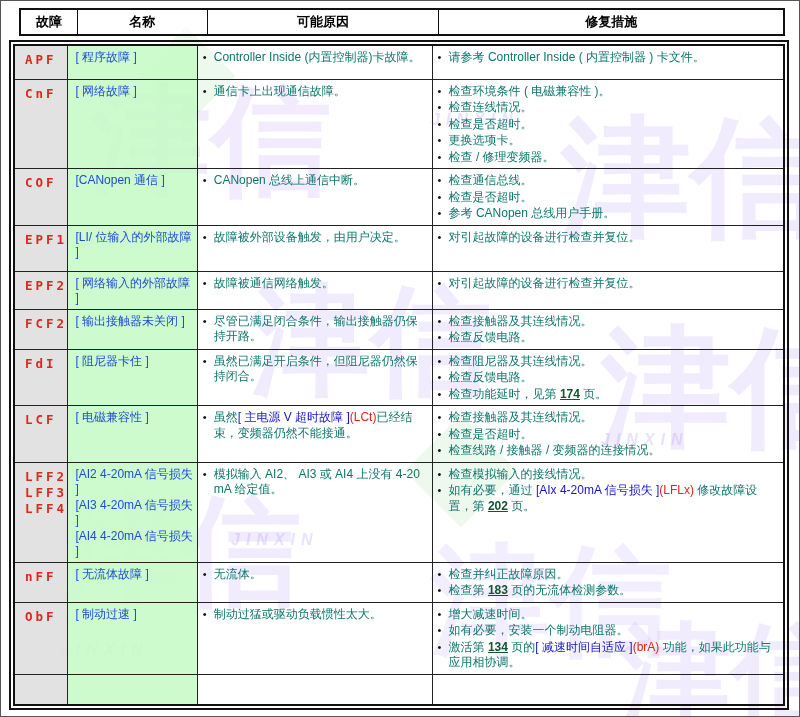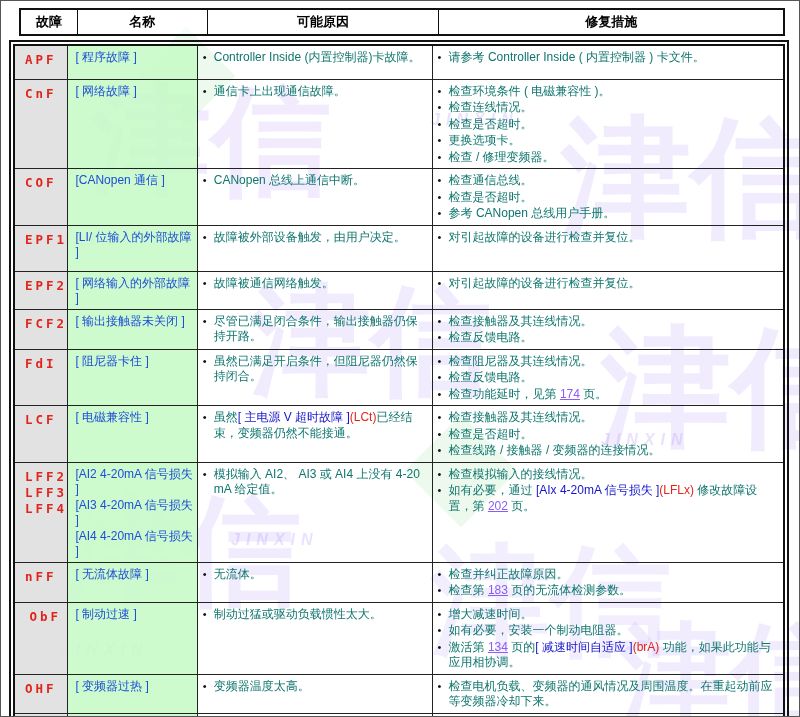--- a/index.html
+++ b/index.html
@@ -52,21 +52,21 @@
     font-size:12.5px;letter-spacing:3px;
     color:#e1251b;line-height:16px;
   }
   .name-line{color:#1d4ed8;font-size:12px;line-height:15.5px;}
   .bullet-line{display:flex;gap:5px;margin-bottom:1px;}
   .bullet-marker{flex:0 0 6px;font-size:11px;line-height:15px;color:#111;}
   .bullet-text{flex:1;line-height:15.5px;}
   .seg-k{color:#0f766e;}
   .seg-b{color:#1515cc;}
   .seg-r{color:#e1251b;}
-  .seg-l{color:#8b5cf6;text-decoration:underline;cursor:pointer;}
+  .seg-l{color:#14532d;text-decoration:underline;cursor:pointer;font-weight:bold;}
 </style>
 </head>
 <body>
 
 <div class="page">
 
   <div class="wm-layer">
       <span class="wm wm-cn" style="left: 90px; top: 60px; font-size: 120px; opacity: 0.13; transform: rotate(0deg);">津信</span>
       <span class="wm wm-cn" style="left: 560px; top: 90px; font-size: 130px; opacity: 0.12; transform: rotate(0deg);">津信</span>
       <span class="wm wm-cn" style="left: 250px; top: 260px; font-size: 120px; opacity: 0.12; transform: rotate(0deg);">津信</span>
@@ -354,21 +354,21 @@
                   <span class="bullet-marker">•</span>
                   <span class="bullet-text"><span class="seg-k">检查并纠正故障原因。</span></span>
                 </div>
                 <div class="bullet-line">
                   <span class="bullet-marker">•</span>
                   <span class="bullet-text"><span class="seg-k">检查第 </span><span class="seg-l">183</span><span class="seg-k"> 页的无流体检测参数。</span></span>
                 </div>
               </td>
             </tr>
             <tr>
-              <td class="code-cell" style="height: 68px; text-align: center;">
+              <td class="code-cell" style="height: 68px;">
                 <div class="code-line">ObF</div>
               </td>
               <td class="name-cell">
                 <div class="name-line">[ 制动过速 ]</div>
               </td>
               <td class="cause-cell">
                 <div class="bullet-line">
                   <span class="bullet-marker">•</span>
                   <span class="bullet-text"><span class="seg-k">制动过猛或驱动负载惯性太大。</span></span>
                 </div>
@@ -378,40 +378,20 @@
                   <span class="bullet-marker">•</span>
                   <span class="bullet-text"><span class="seg-k">增大减速时间。</span></span>
                 </div>
                 <div class="bullet-line">
                   <span class="bullet-marker">•</span>
                   <span class="bullet-text"><span class="seg-k">如有必要，安装一个制动电阻器。</span></span>
                 </div>
                 <div class="bullet-line">
                   <span class="bullet-marker">•</span>
                   <span class="bullet-text"><span class="seg-k">激活第 </span><span class="seg-l">134</span><span class="seg-k"> 页的</span><span class="seg-b">[ 减速时间自适应 ]</span><span class="seg-r">(brA)</span><span class="seg-k"> 功能，如果此功能与应用相协调。</span></span>
-                </div>
-              </td>
-            </tr>
-            <tr>
-              <td class="code-cell" style="height: 37px;">
-                <div class="code-line">OHF</div>
-              </td>
-              <td class="name-cell">
-                <div class="name-line">[ 变频器过热 ]</div>
-              </td>
-              <td class="cause-cell">
-                <div class="bullet-line">
-                  <span class="bullet-marker">•</span>
-                  <span class="bullet-text"><span class="seg-k">变频器温度太高。</span></span>
-                </div>
-              </td>
-              <td class="remedy-cell">
-                <div class="bullet-line">
-                  <span class="bullet-marker">•</span>
-                  <span class="bullet-text"><span class="seg-k">检查电机负载、变频器的通风情况及周围温度。在重起动前应等变频器冷却下来。</span></span>
                 </div>
               </td>
             </tr>
             <tr>
               <td class="code-cell" style="height: 31px;"></td>
               <td class="name-cell"></td>
               <td class="cause-cell"></td>
               <td class="remedy-cell"></td>
             </tr>
           </tbody>

